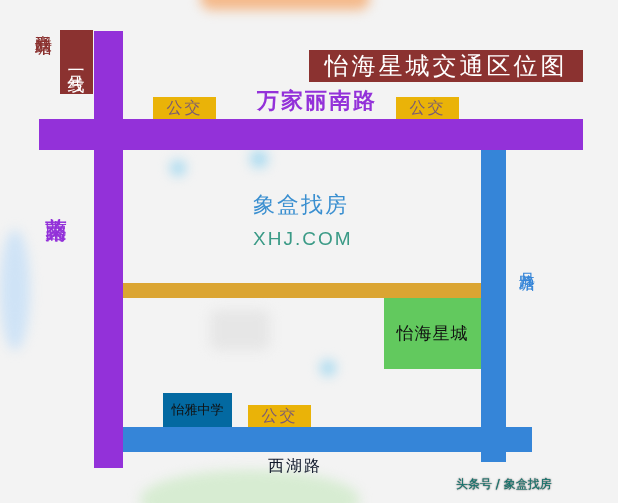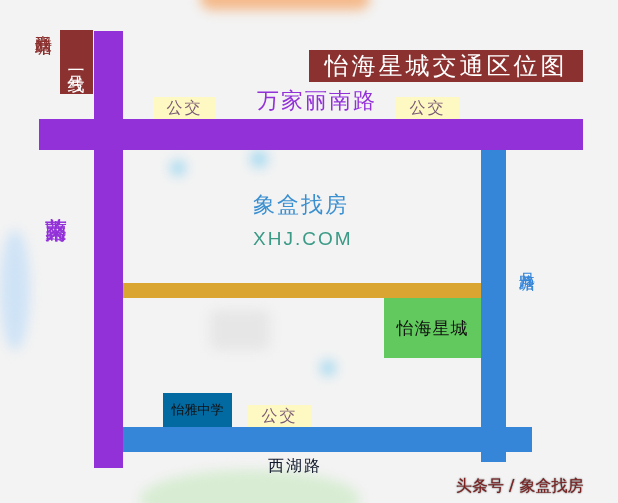--- a/index.html
+++ b/index.html
@@ -2,21 +2,21 @@
 <html><head>
 <meta charset="utf-8">
 <style>
   html, body { margin:0; padding:0; }
   body { width:618px; height:503px; position:relative; overflow:hidden;
          background:#f3f3f3; font-family:"DejaVu Sans", sans-serif; }
   .bg-blob { position:absolute; border-radius:50%; filter:blur(6px); }
   .abs { position:absolute; }
   .road { position:absolute; }
   .vtext { writing-mode: vertical-rl; text-orientation: upright; letter-spacing:1px; }
-  .bus { position:absolute; background:#fef9c3; color:#7a5b74; font-size:16px;
+  .bus { position:absolute; background:#eab308; color:#7a5b74; font-size:16px;
          display:flex; align-items:center; justify-content:center; letter-spacing:2px; }
   .title-box { position:absolute; left:309px; top:14px; width:274px; height:32px;
                background:#8b3230; color:#fff; font-size:24px; display:flex;
                align-items:center; justify-content:center; letter-spacing:3px;margin-top:36px; }
   .line1 { position:absolute; left:60px; top:30px; width:33px; height:64px;
            background:#8b3230; color:#fff; font-size:17px; display:flex;
            align-items:center; justify-content:center; }
   .green { position:absolute; background:#62c95e; color:#111; display:flex;
            align-items:center; justify-content:center; }
 </style>
@@ -37,32 +37,32 @@
 <div class="line1">
   <span class="vtext" style="line-height:18px;">一号线</span>
 </div>
 
 <div class="road" style="left:94px;top:31px;width:29px;height:437px;background:#9331d9;"></div>
 <div class="road" style="left:39px;top:119px;width:544px;height:31px;background:#9331d9;"></div>
 <div class="road" style="left:123px;top:283px;width:358px;height:15px;background:#dba532;"></div>
 <div class="road" style="left:481px;top:150px;width:25px;height:312px;background:#3585d8;"></div>
 <div class="road" style="left:123px;top:427px;width:409px;height:25px;background:#3585d8;"></div>
 
-<div class="abs" style="left:257px;top:86px;color:#9331d9;font-size:22px;letter-spacing:2px;">万家丽南路</div>
+<div class="abs" style="left:257px;top:86px;color:#9331d9;font-size:22px;letter-spacing:2px;font-weight:bold;">万家丽南路</div>
 <div class="abs vtext" style="left:44px;top:200px;color:#9331d9;font-size:22px;line-height:24px;">芙蓉南路</div>
 <div class="abs vtext" style="left:517px;top:260px;color:#3585d8;font-size:16px;line-height:20px;">月塘路</div>
 <div class="abs" style="left:268px;top:456px;color:#0f172a;font-size:16px;letter-spacing:2px;">西湖路</div>
 
 <div class="bus" style="left:153px;top:97px;width:63px;height:22px;">公交</div>
 <div class="bus" style="left:396px;top:97px;width:63px;height:22px;">公交</div>
 <div class="bus" style="left:248px;top:405px;width:63px;height:22px;">公交</div>
 
-<div class="green" style="left:384px;top:298px;width:97px;height:60px;font-size:17px;letter-spacing:1px;">
+<div class="green" style="left:384px;top:298px;width:97px;height:71px;font-size:17px;letter-spacing:1px;">
   <span>怡海星城</span>
 </div>
 <div class="green" style="left:163px;top:393px;width:69px;height:34px;font-size:13px;background:#0369a1;">
   <span>怡雅中学</span>
 </div>
 
 <div class="abs" style="left:253px;top:190px;font-size:22px;letter-spacing:2px;color:#3a8fd0;">象盒找房</div>
 <div class="abs" style="left:253px;top:228px;font-size:19px;font-family:Liberation Sans, sans-serif;letter-spacing:2px;color:#3a9a86;">XHJ.COM</div>
 
-<div class="abs" style="left:456px;top:476px;font-size:16px;color:#7f1d1d;text-shadow:0 0 2px #777,0 0 1px #555;">头条号 / 象盒找房</div>
+<div class="abs" style="left:456px;top:476px;font-size:12px;color:#0f766e;text-shadow:0 0 2px #777,0 0 1px #555;">头条号 / 象盒找房</div>
 
 </body></html>

